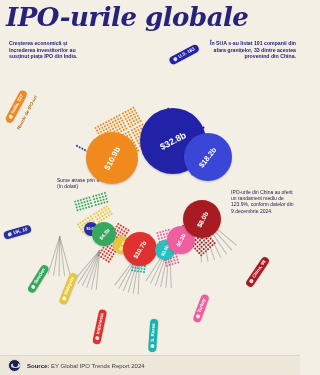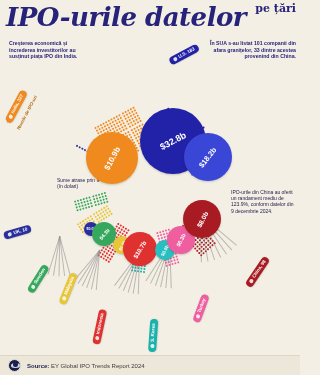--- a/index.html
+++ b/index.html
@@ -1315,23 +1315,22 @@
       <div class="leader" style="left: 200px; top: 214px; width: 48px; transform: rotate(80deg);"></div>
       <div class="leader" style="left: 200px; top: 214px; width: 48px; transform: rotate(88deg);"></div>
       <div class="leader" style="left: 60px; top: 236px; width: 40px; transform: rotate(75deg);"></div>
       <div class="leader" style="left: 60px; top: 236px; width: 40px; transform: rotate(83deg);"></div>
       <div class="leader" style="left: 60px; top: 236px; width: 40px; transform: rotate(91deg);"></div>
       <div class="leader" style="left: 60px; top: 236px; width: 40px; transform: rotate(99deg);"></div>
       <div class="leader" style="left: 60px; top: 236px; width: 40px; transform: rotate(107deg);"></div>
     </div>
 
   <div class="header">
-    <div class="title">IPO-urile datelor</div>
+    <div class="title">IPO-urile globale</div>
     <div class="title-sub">
-      <span>pe țări</span>
     </div>
   </div>
 
   <div class="note note-left">Creșterea economică și încrederea investitorilor au susținut piața IPO din India.</div>
   <div class="note note-right">În SUA s-au listat 101 companii din afara granițelor, 33 dintre acestea provenind din China.</div>
   <div class="note-plain note-sume">Sume atrase prin IPO (în dolari)</div>
   <div class="note-plain note-china">IPO-urile din China au oferit un randament mediu de 123.9%, conform datelor din 9 decembrie 2024.</div>
 
   <div class="axis-label axis-total">Total atras</div>
   <div class="axis-label axis-count">Număr de IPO-uri</div>

